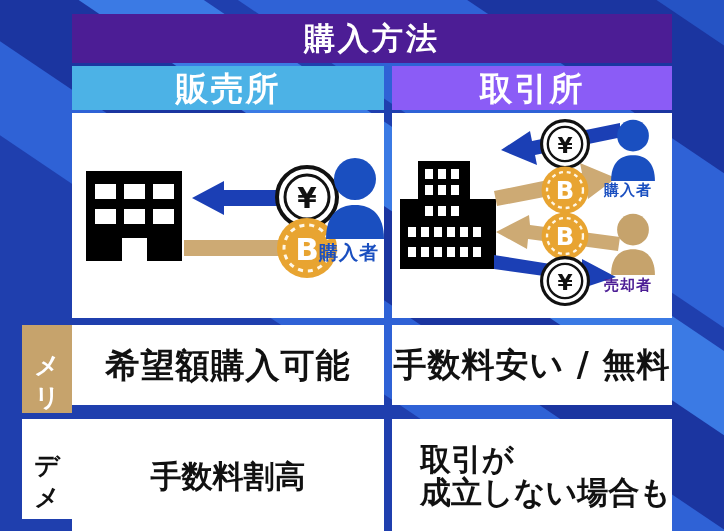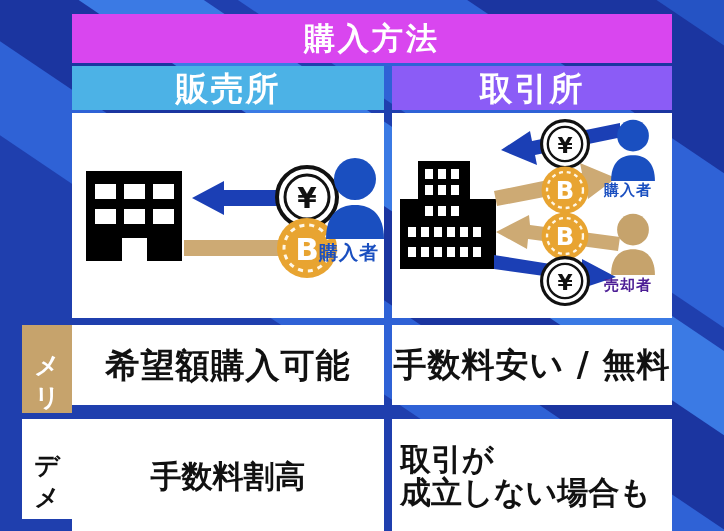--- a/index.html
+++ b/index.html
@@ -13,21 +13,21 @@
   .bg .stripe{position:absolute;transform:rotate(-56deg);transform-origin:top left;}
   .s1{background:#2f62d6;}
   .s2{background:#1b35a0;}
   .s3{background:#3b7ae4;}
   .s4{background:#2553c4;}
 
   
   .table{position:absolute;left:72px;top:14px;width:600px;height:505px;}
 
   .title-bar{
-    position:absolute;left:0;top:0;width:600px;height:49px;background:#d946ef;
+    position:absolute;left:0;top:0;width:600px;height:49px;background:#4c1d95;
     display:flex;align-items:center;justify-content:center;
   }
   .title-bar span{
     color:#fff;font-size:31px;font-weight:bold;letter-spacing:3px;line-height:1;
   }
 
   .col-head{
     position:absolute;top:52px;height:44px;
     display:flex;align-items:center;justify-content:center;
   }
@@ -53,21 +53,21 @@
 
   .merit-row{left:0;top:311px;width:600px;height:80px;}
   .demerit-row{left:0;top:405px;width:600px;height:114px;}
 
   .c-left{left:0;width:312px;height:100%;justify-content:center;}
   .c-right{left:320px;width:280px;height:100%;}
 
   .merit-row .txt{font-size:34px;text-align:center;letter-spacing:1px;}
   .demerit-row .txt{font-size:31px;text-align:center;letter-spacing:0px;}
   .c-right.merit .txt{font-size:33px;text-align:center;}
-  .c-right.demerit .txt{font-size:31px;text-align:left;padding-left:8px;}
+  .c-right.demerit .txt{font-size:31px;text-align:left;padding-left:28px;}
   .c-right.demerit{justify-content:flex-start;}
 
   
   .label-box{
     position:absolute;left:22px;width:50px;
     display:flex;align-items:center;justify-content:center;
     writing-mode:vertical-rl;text-orientation:upright;
   }
   .label-merit{top:325px;height:88px;background:#c6a36c;}
   .label-merit span{color:#fff;font-size:25px;font-weight:bold;letter-spacing:4px;}

